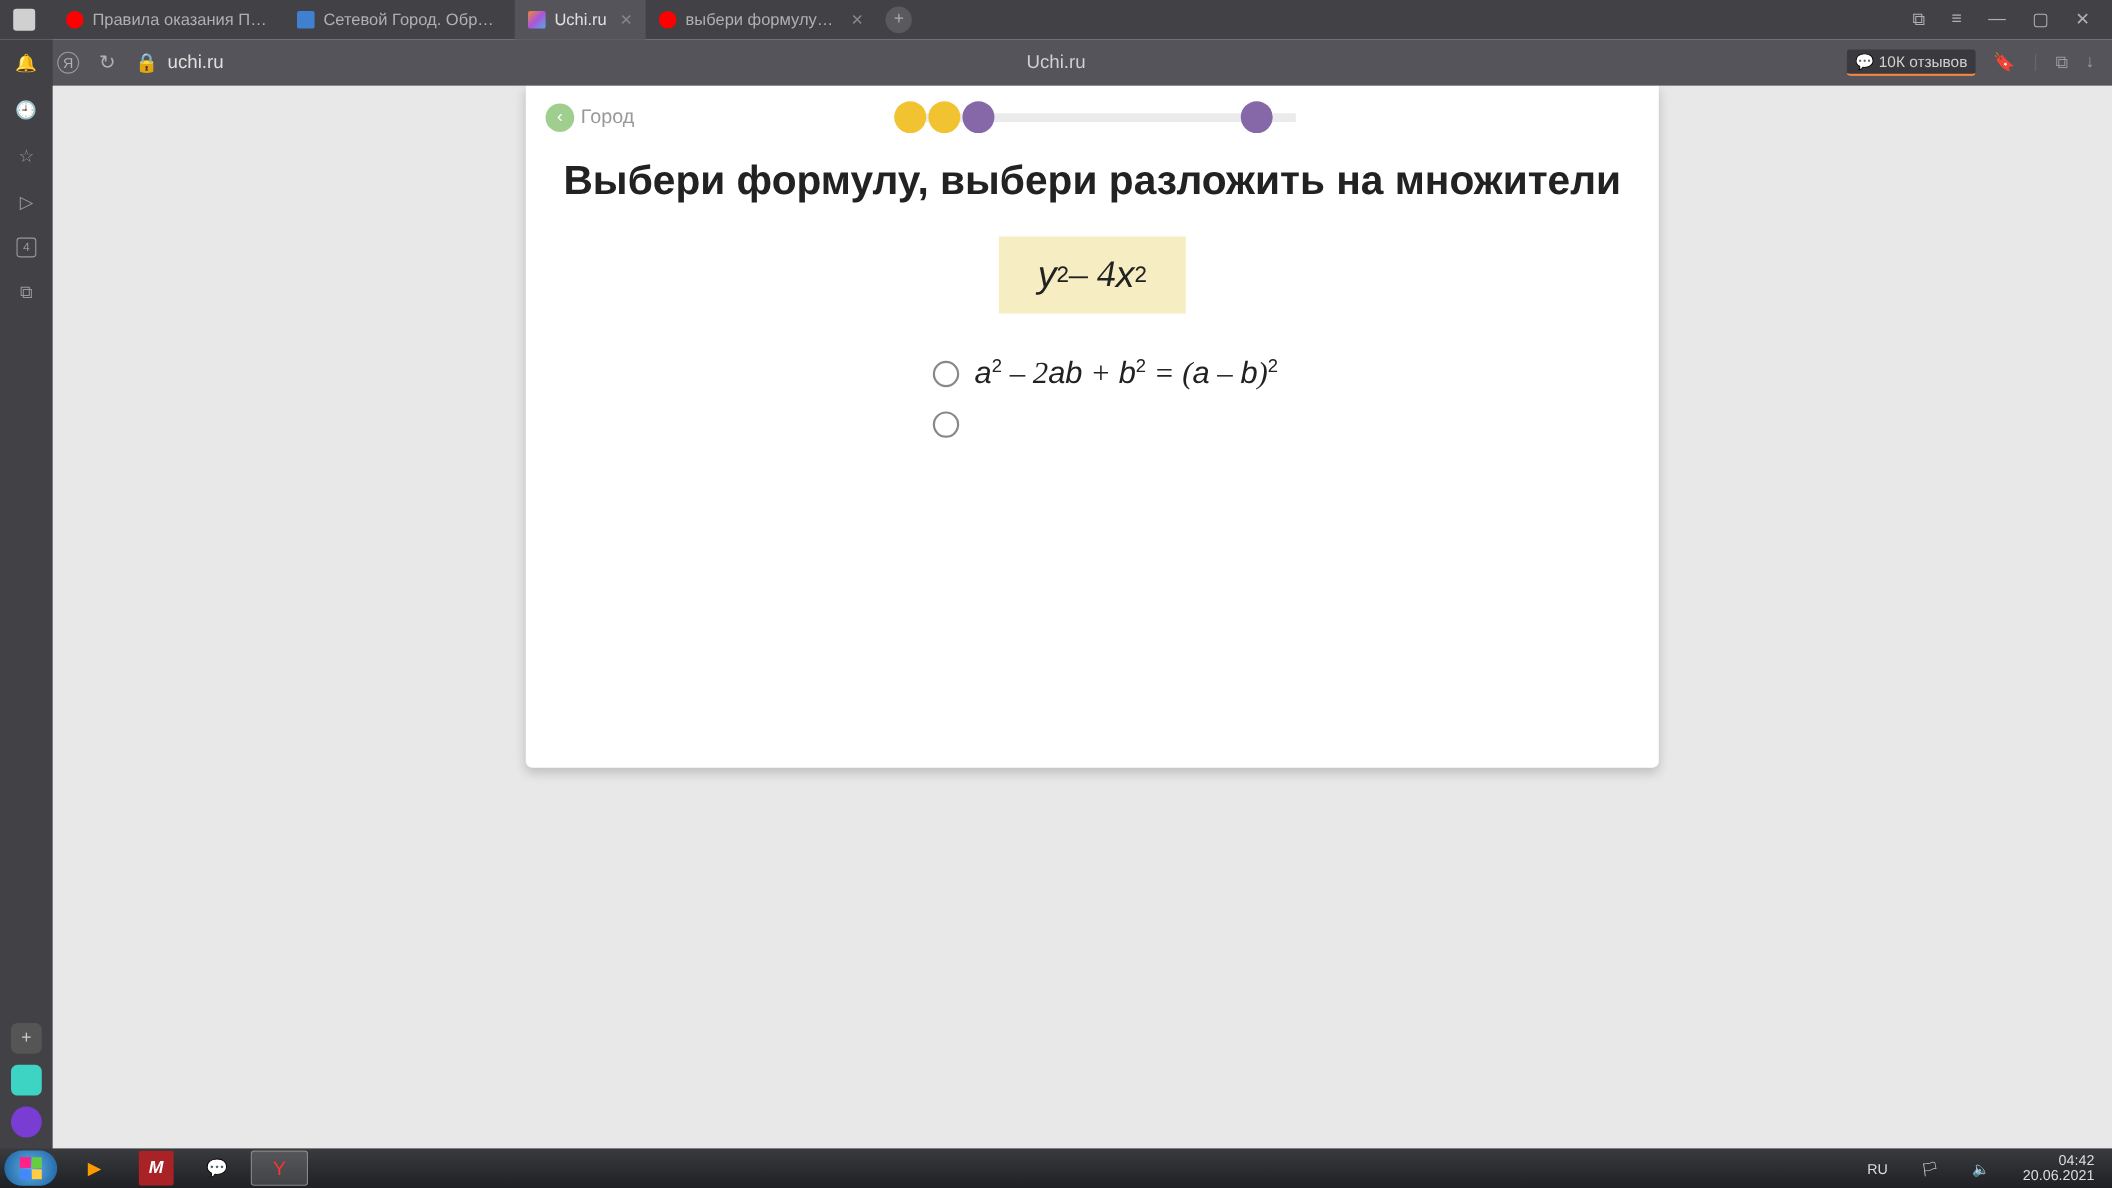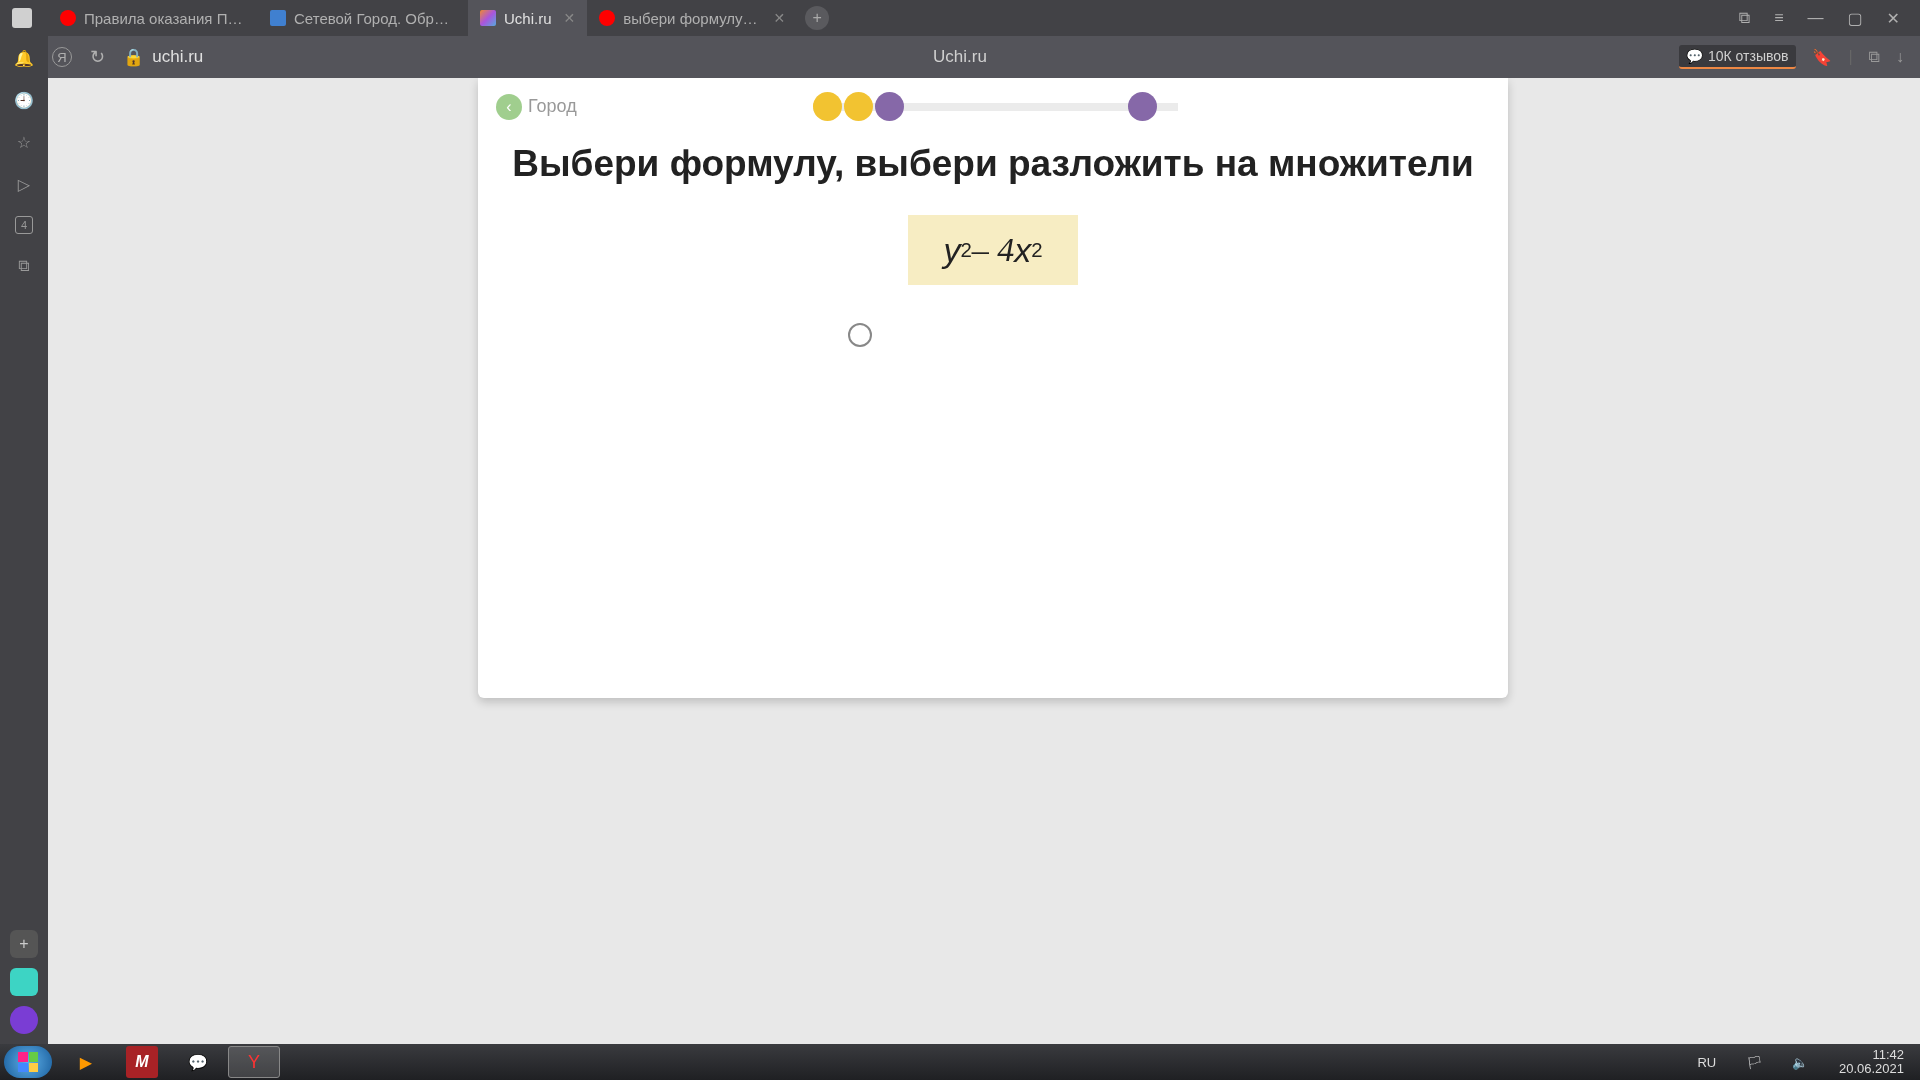--- a/index.html
+++ b/index.html
@@ -411,20 +411,24 @@
         <div class="dot yellow"></div>
         <div class="dot purple"></div>
         <div class="dot purple far"></div>
       </div>
     </div>
     <div class="question-title">Выбери формулу, выбери разложить на множители</div>
     <div class="expression-box"><i>y</i><sup>2</sup> – 4<i>x</i><sup>2</sup></div>
     <div class="options">
       <div class="option">
         <div class="radio"></div>
+        <span class="option-label"><i>a</i><sup>2</sup> – 2<i>ab</i> + <i>b</i><sup>2</sup> = (<i>a</i> – <i>b</i>)<sup>2</sup></span>
+      </div>
+      <div class="option">
+        <div class="radio"></div>
       </div>
     </div>
   </div>
 </div>
 
 <div class="taskbar">
   <div class="start-btn">
     <div class="win-logo">
       <div></div>
         <div></div>
@@ -436,17 +440,17 @@
     <div class="tb-icon" style="color:#f90">▶</div>
     <div class="tb-icon" style="background:#a82226;color:#fff;font-weight:bold;font-style:italic;width:32px;margin:0 10px">M</div>
     <div class="tb-icon" style="color:#7289da">💬</div>
     <div class="tb-icon active" style="color:#f33;font-size:18px">Y</div>
   </div>
   <div class="tb-right">
     <span>RU</span>
     <span>🏳</span>
     <span>🔈</span>
     <div class="tb-time">
-      <div>11:42</div>
+      <div>04:42</div>
       <div>20.06.2021</div>
     </div>
   </div>
 </div>
 
 </body></html>

